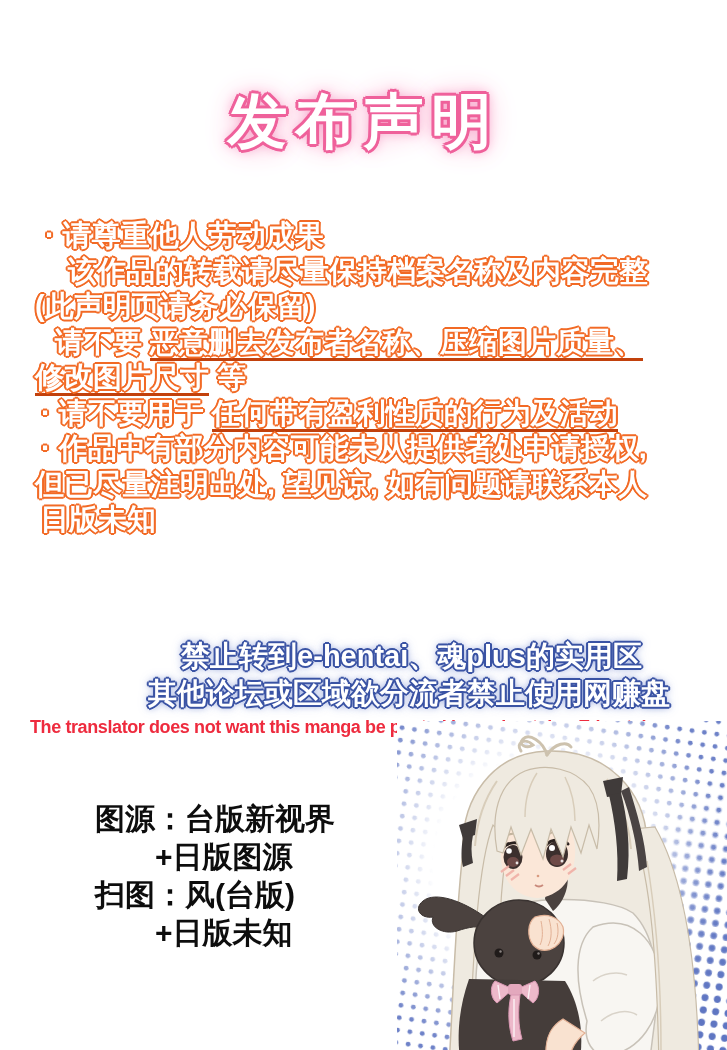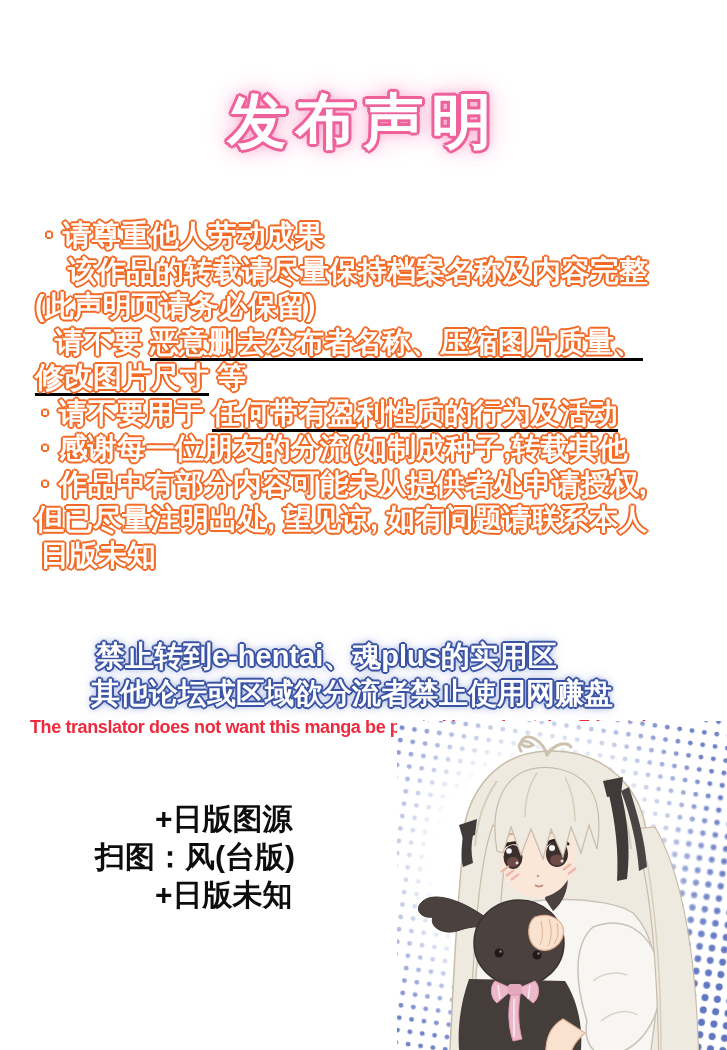--- a/index.html
+++ b/index.html
@@ -22,31 +22,32 @@
   
   .notice{position:absolute;left:35px;top:202px;width:660px;
     font-size:29px;font-weight:bold;line-height:35.5px;color:#ffffff;white-space:nowrap;}
   .notice .ln{position:relative;}
   .o{
     text-shadow:
       -2px 0 0 #f26a25, 2px 0 0 #f26a25, 0 -2px 0 #f26a25, 0 2px 0 #f26a25,
       -1.4px -1.4px 0 #f26a25, 1.4px -1.4px 0 #f26a25,
       -1.4px 1.4px 0 #f26a25, 1.4px 1.4px 0 #f26a25;
   }
-  .u{border-bottom:3px solid #000000;padding-bottom:0px;}
+  .u{border-bottom:3px solid #c2410c;padding-bottom:0px;}
 
   
   .ban{position:absolute;left:0;top:622px;width:727px;
     font-size:29px;font-weight:bold;line-height:37px;color:#ffffff;white-space:nowrap;}
   .b{
     text-shadow:
       -2px 0 0 #3a53a4, 2px 0 0 #3a53a4, 0 -2px 0 #3a53a4, 0 2px 0 #3a53a4,
       -1.4px -1.4px 0 #3a53a4, 1.4px -1.4px 0 #3a53a4,
       -1.4px 1.4px 0 #3a53a4, 1.4px 1.4px 0 #3a53a4,
       0 0 6px rgba(125,145,210,.95), 0 0 12px rgba(160,178,228,.8);
+    text-align: center;
   }
   .ban .l1{margin-left:96px;}
   .ban .l2{margin-left:91px;font-family:Liberation Serif, serif;}
 
   
   .eng{position:absolute;left:30px;top:701px;width:697px;
     font-size:18px;font-weight:bold;letter-spacing:-0.4px;color:#ee2b3e;white-space:nowrap;}
 
   
   .credits{position:absolute;left:95px;top:784px;
@@ -63,34 +64,34 @@
 
   <div class="title">发布声明</div>
 
   <div class="notice">
     <div class="ln o" style="margin-left:10px"><span>· 请尊重他人劳动成果</span><span class="u"></span><span></span></div>
     <div class="ln o" style="margin-left:33px"><span>该作品的转载请尽量保持档案名称及内容完整</span><span class="u"></span><span></span></div>
     <div class="ln o" style="margin-left:0px"><span>(此声明页请务必保留)</span><span class="u"></span><span></span></div>
     <div class="ln o" style="margin-left:20px"><span>请不要 </span><span class="u">恶意删去发布者名称、压缩图片质量、</span><span></span></div>
     <div class="ln o" style="margin-left:0px"><span></span><span class="u">修改图片尺寸</span><span> 等</span></div>
     <div class="ln o" style="margin-left:6px"><span>· 请不要用于 </span><span class="u">任何带有盈利性质的行为及活动</span><span></span></div>
-    <div class="ln o" style="margin-left:6px"><span>· 感谢每一位朋友的分流(如制成种子,转载其他</span><span class="u"></span><span></span></div>
     <div class="ln o" style="margin-left:6px"><span>· 作品中有部分内容可能未从提供者处申请授权,</span><span class="u"></span><span></span></div>
     <div class="ln o" style="margin-left:0px"><span>但已尽量注明出处, 望见谅, 如有问题请联系本人</span><span class="u"></span><span></span></div>
     <div class="ln o" style="margin-left:5px"><span>日版未知</span><span class="u"></span><span></span></div>
   </div>
 
   <div class="ban">
     <div class="l1 b">禁止转到e-hentai、魂plus的实用区</div>
     <div class="l2 b">其他论坛或区域欲分流者禁止使用网赚盘</div>
   </div>
 
   <div class="eng">The translator does not want this manga be posted in g.e-hentai or E-hentai.</div>
 
   <div class="credits">
+    <div>图源：台版新视界</div>
     <div class="indent">+日版图源</div>
     <div>扫图：风(台版)</div>
     <div class="indent">+日版未知</div>
   </div>
 
   <svg class="illu" viewBox="0 0 330 345" xmlns="http://www.w3.org/2000/svg">
     <defs>
       <pattern id="dots" width="12.5" height="12.5" patternUnits="userSpaceOnUse" patternTransform="rotate(8)">
         <circle cx="6" cy="6" r="2.4" fill="#6e82c8"></circle>
       </pattern>

